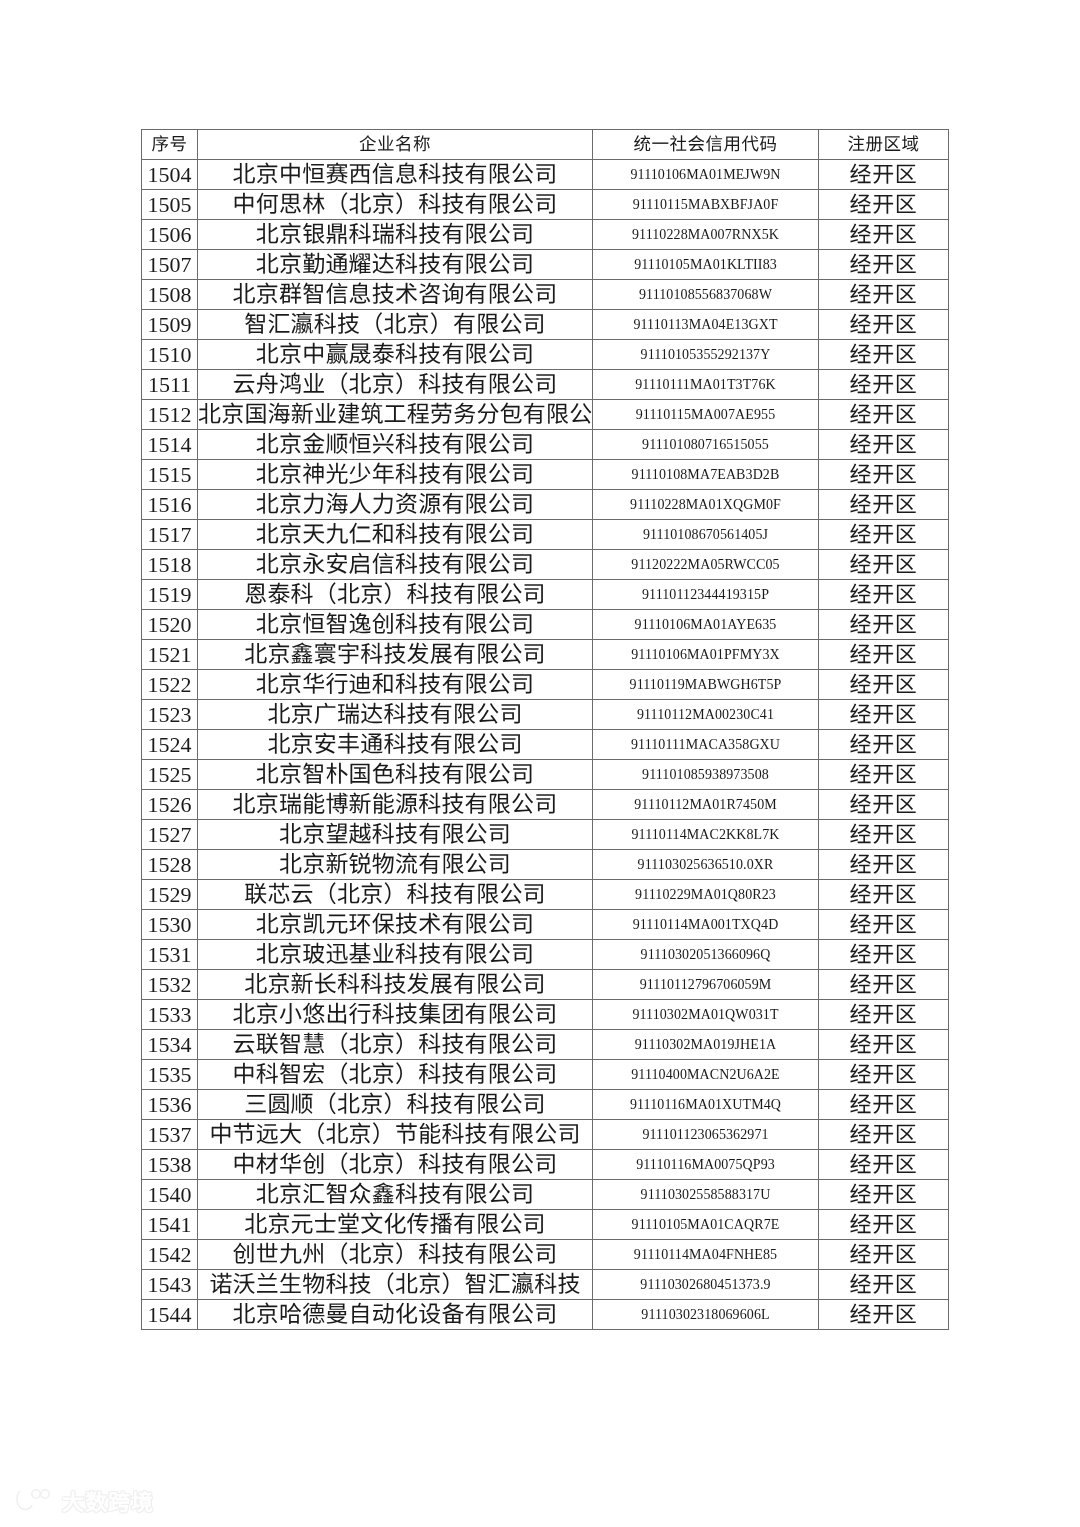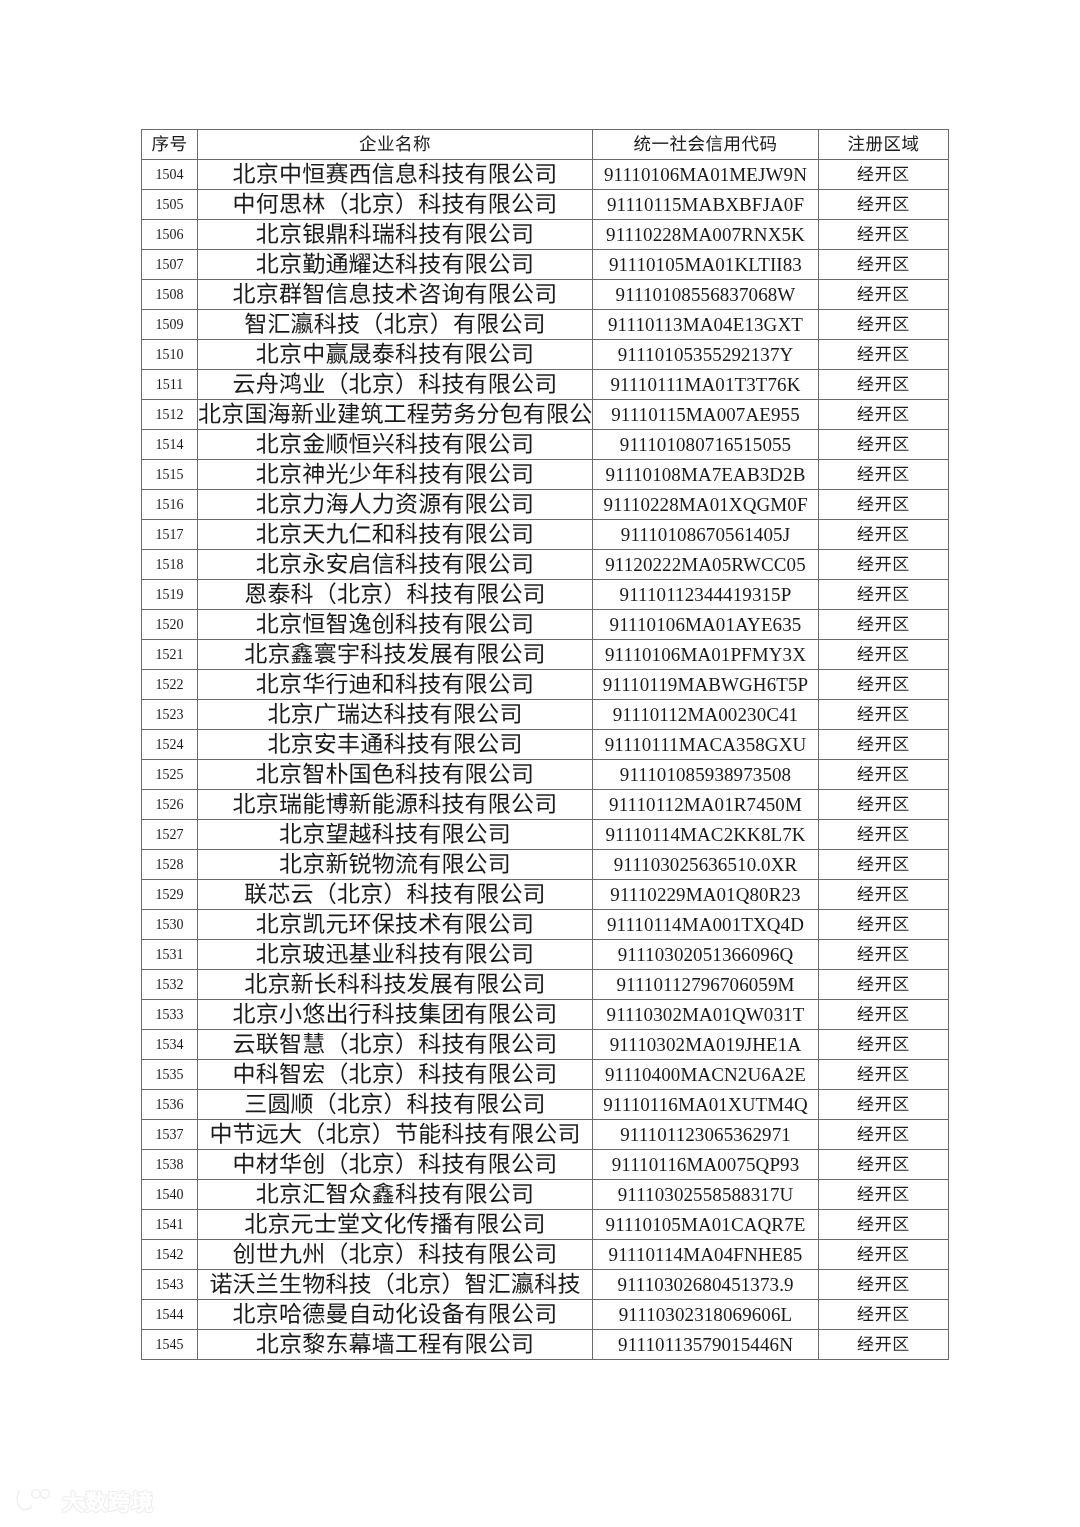--- a/index.html
+++ b/index.html
@@ -58,37 +58,37 @@
   col.c-code  { width: 226px; }
   col.c-area  { width: 130px; }
 
   thead th {
     font-size: 17.5px;
     letter-spacing: 0.5px;
     font-weight: 600;
   }
 
   td.seq {
-    font-size: 14px;
+    font-size: 22px;
     font-family: "Liberation Serif", "DejaVu Serif", serif;
   }
 
   td.name {
     font-size: 23px;
     letter-spacing: 0.2px;
   }
 
   td.code {
-    font-size: 19px;
+    font-size: 14px;
     letter-spacing: 0.1px;
     font-family: "Liberation Serif", "DejaVu Serif", serif;
   }
 
   td.area {
-    font-size: 17px;
+    font-size: 22px;
     letter-spacing: 0.6px;
   }
 
   
   .watermark {
     position: absolute;
     left: 14px;
     top: 1484px;
     display: flex;
     align-items: center;
@@ -363,26 +363,20 @@
             <td class="name">诺沃兰生物科技（北京）智汇瀛科技</td>
             <td class="code">91110302680451373.9</td>
             <td class="area">经开区</td>
           </tr>
           <tr>
             <td class="seq">1544</td>
             <td class="name">北京哈德曼自动化设备有限公司</td>
             <td class="code">91110302318069606L</td>
             <td class="area">经开区</td>
           </tr>
-          <tr>
-            <td class="seq">1545</td>
-            <td class="name">北京黎东幕墙工程有限公司</td>
-            <td class="code">91110113579015446N</td>
-            <td class="area">经开区</td>
-          </tr>
         </tbody>
     </table>
   </div>
 
   <div class="watermark">
     <span class="wm-mark">
       <svg width="40" height="26" viewBox="0 0 40 26" aria-hidden="true">
         <g fill="none" stroke="#f0f0f0" stroke-width="1.6">
           <path d="M6 4 C2 8, 2 18, 7 21 C11 24, 17 22, 18 18" fill="#ffffff"></path>
           <circle cx="22" cy="7" r="4.2" fill="#ffffff"></circle>

